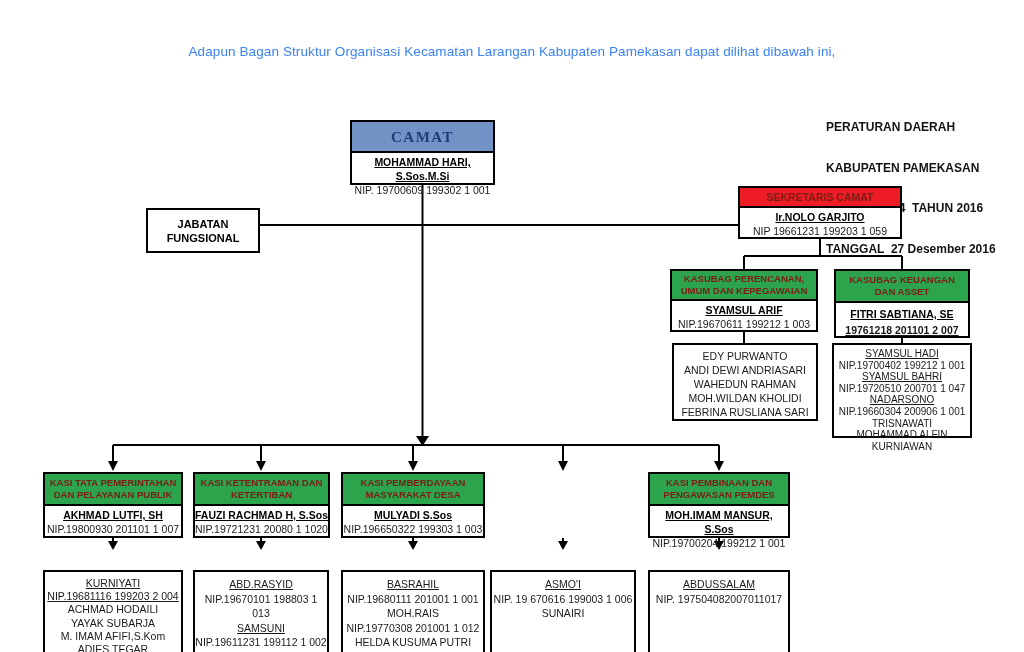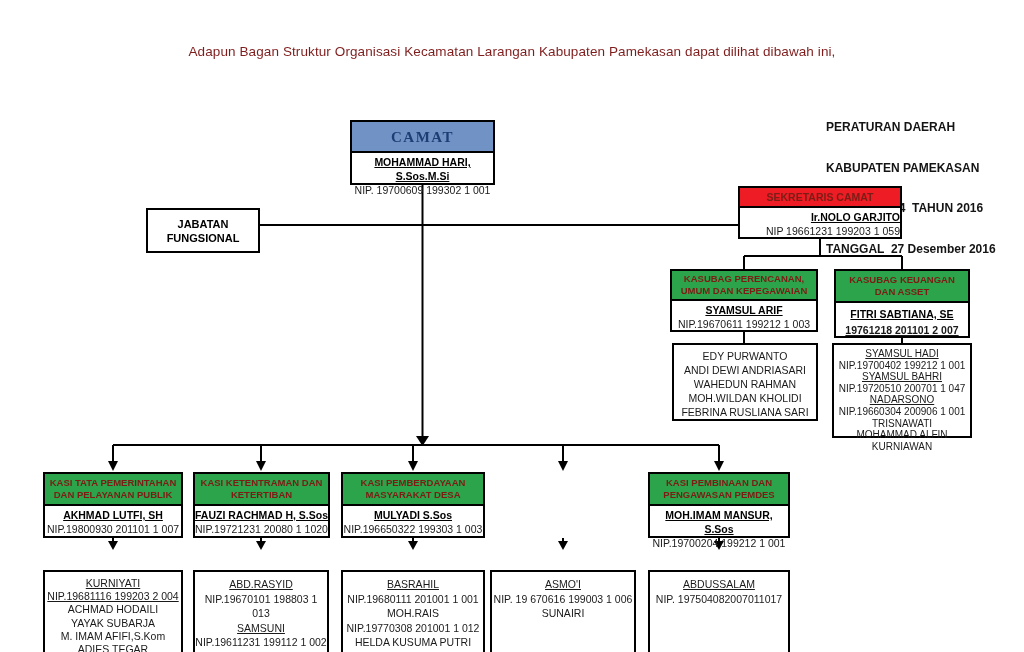--- a/index.html
+++ b/index.html
@@ -7,21 +7,21 @@
     --header-text:#7b1d15; --camat-text:#1c3e75; --line:#000000;
   }
   html,body{margin:0;padding:0;background:#ffffff;}
   .canvas{
     position:relative;width:1024px;height:652px;background:#ffffff;overflow:hidden;
     font-family:"Liberation Sans",sans-serif;color:#000;
   }
   .canvas *{box-sizing:border-box;}
   .page-title{
     position:absolute;top:44px;left:0;width:100%;text-align:center;
-    font-size:13.5px;color:#7f1d1d;letter-spacing:.1px;
+    font-size:13.5px;color:#3b82f6;letter-spacing:.1px;
   }
   .regulation{
     position:absolute;left:826px;top:94px;font-size:12px;font-weight:bold;
     line-height:13.5px;white-space:pre-wrap;color:#141414;
   }
   svg.connectors{position:absolute;left:0;top:0;pointer-events:none;}
   .box{position:absolute;border:2px solid #000;background:#fff;text-align:center;}
   .hdr{
     display:flex;align-items:center;justify-content:center;
     font-weight:bold;border-bottom:2px solid #000;line-height:12px;
@@ -36,21 +36,21 @@
   .nip{font-size:10.5px;color:#1a1a1a;}
   .plain{position:absolute;border:2px solid #000;background:#fff;text-align:center;}
   .ln{font-size:10.5px;color:#1a1a1a;}
   .u{text-decoration:underline;}
   .bu{font-weight:bold;text-decoration:underline;}
   
   #camat{left:350px;top:120px;width:145px;height:65px;}
   #camat .hdr{height:31px;}
   #jf{left:146px;top:208px;width:114px;height:45px;font-weight:bold;font-size:11px;
       line-height:14px;display:flex;align-items:center;justify-content:center;padding:0 14px;}
-  #sek{left:738px;top:186px;width:164px;height:53px;text-align:right;}
+  #sek{left:738px;top:186px;width:164px;height:53px;}
   #sek .hdr{height:20px;}
   #ksb1{left:670px;top:269px;width:148px;height:63px;}
   #ksb1 .hdr{height:30px;}
   #ksb2{left:834px;top:269px;width:136px;height:69px;}
   #ksb2 .hdr{height:32px;}
   #ksb2 .bod{line-height:16px;padding-top:3px;border-radius:16px;}
   #ksbs1{left:672px;top:343px;width:146px;height:78px;padding-top:4px;}
   #ksbs1 .ln{line-height:14px;}
   #ksbs2{left:832px;top:343px;width:140px;height:95px;padding-top:3px;}
   #ksbs2 .ln{line-height:11.6px;font-size:10px;}

